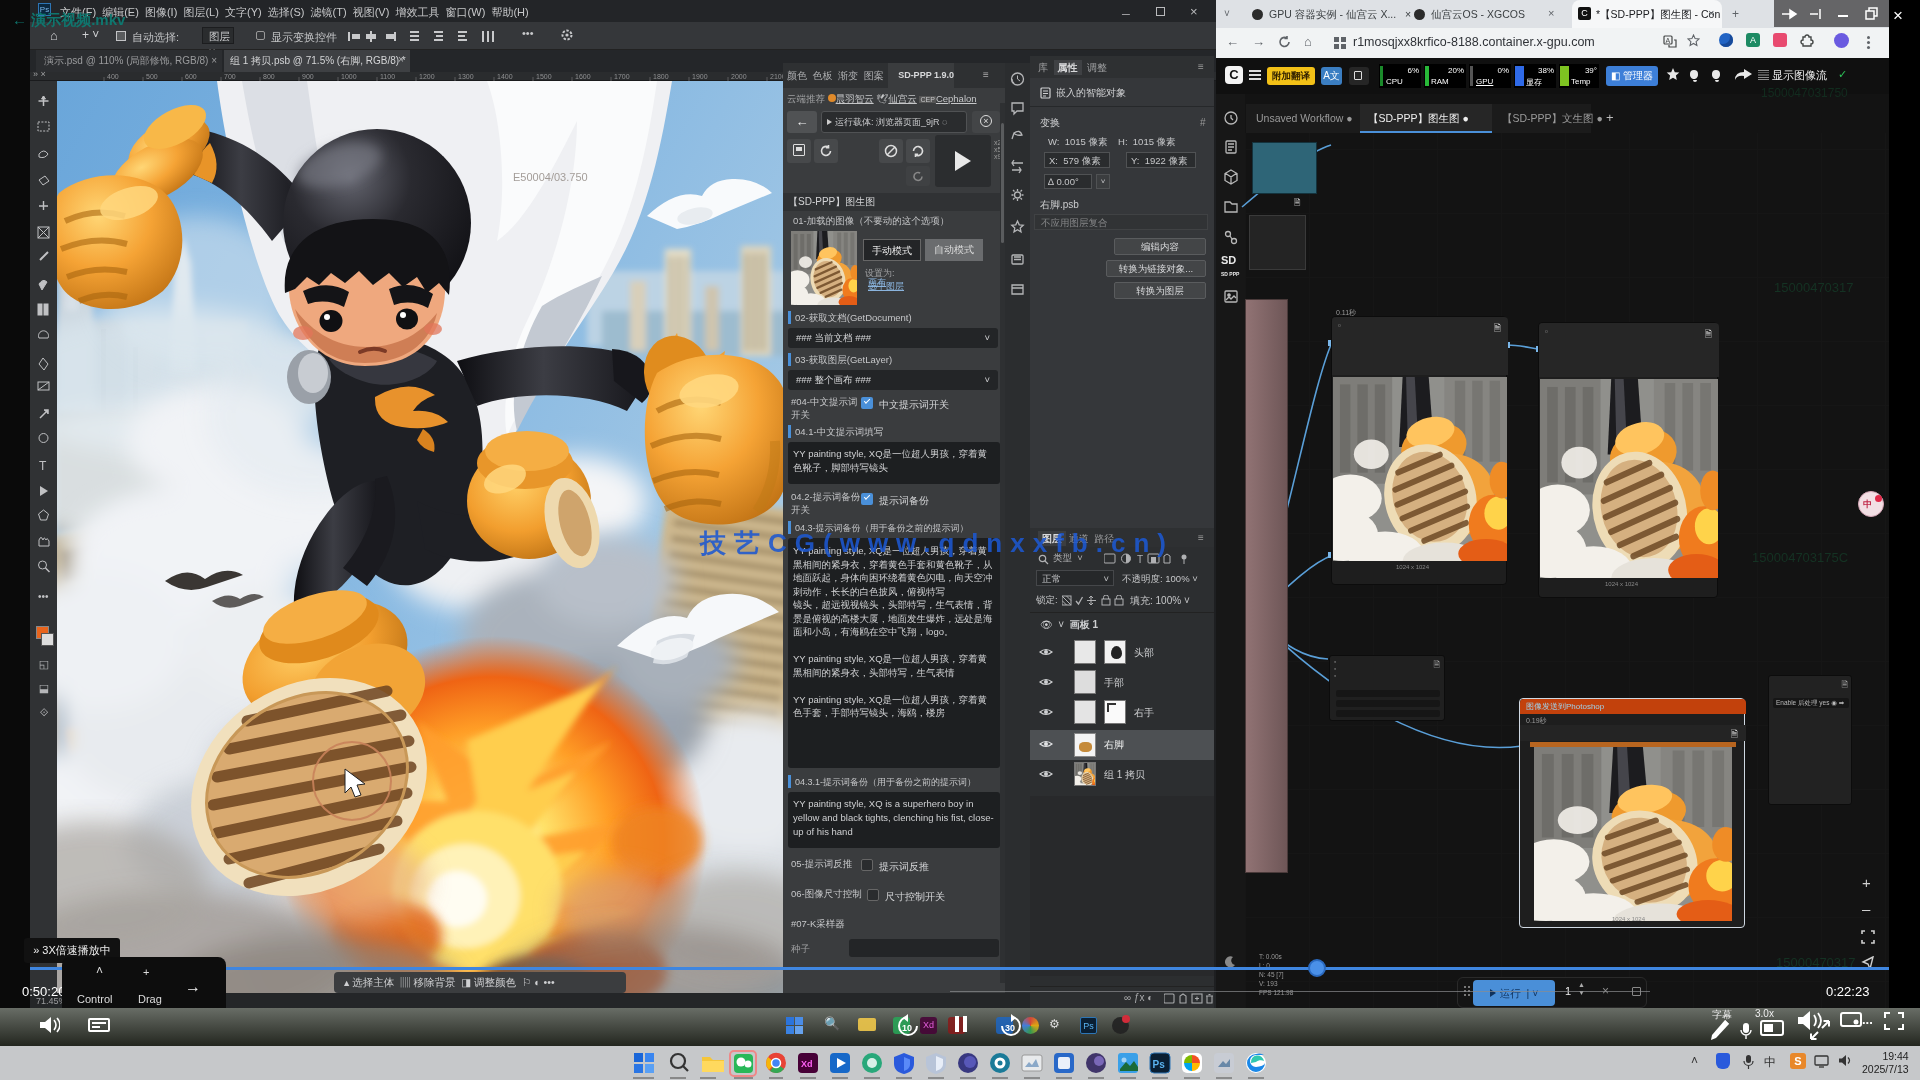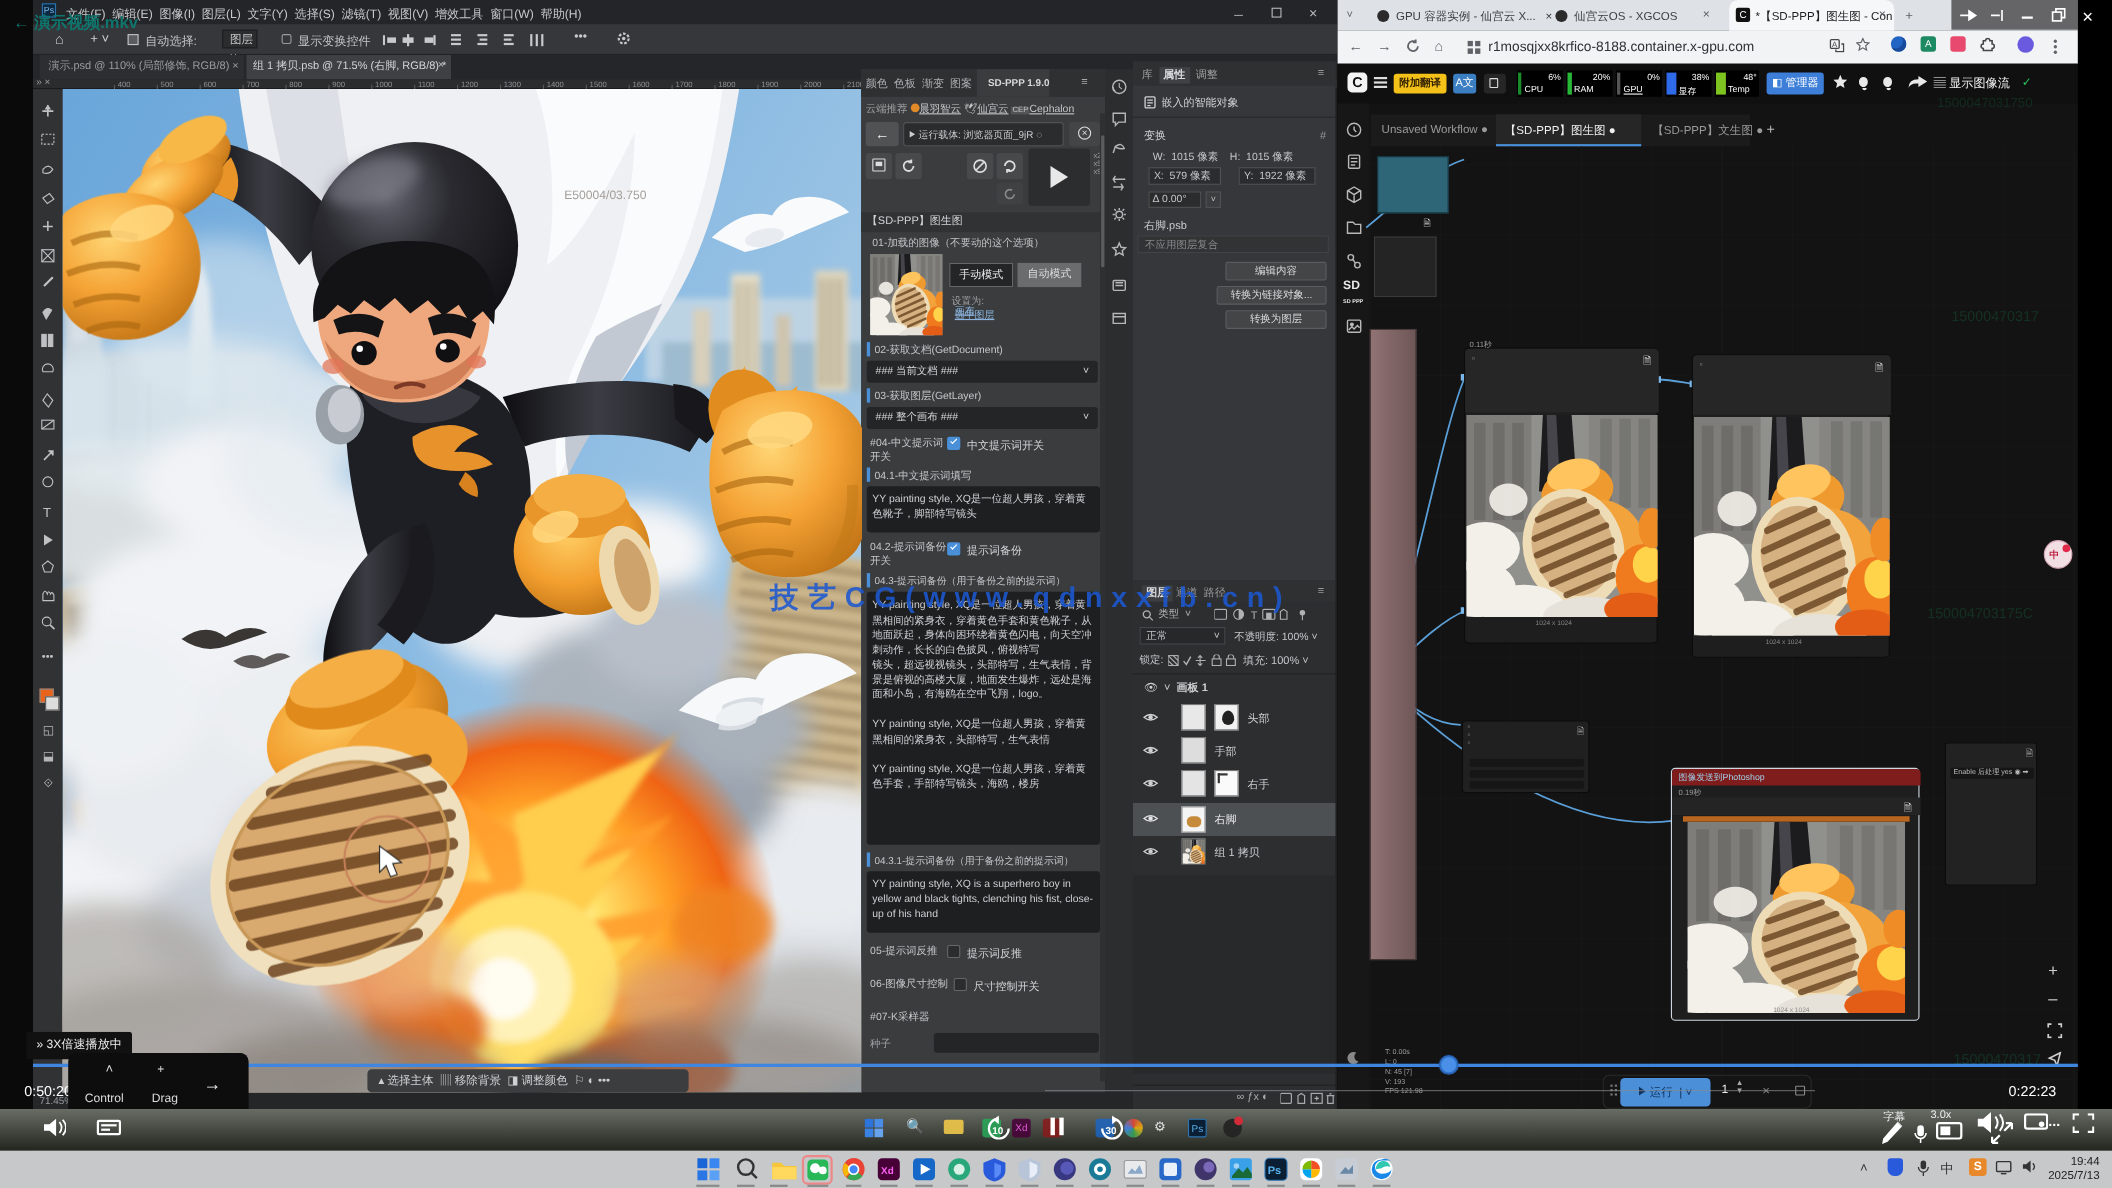--- a/index.html
+++ b/index.html
@@ -781,21 +781,21 @@
           <div class="abs tx" style="right:2px;top:2px;font-size:8px;color:#fff;">0%</div>
         </div>
     <div class="abs" style="left:298px;top:6px;width:42px;height:24px;background:#000;">
           <div class="abs" style="left:1px;top:2px;width:9px;height:20px;background:#2f6ae8;"></div>
           <div class="abs tx" style="left:12px;top:13px;font-size:8px;color:#fff;">显存</div>
           <div class="abs tx" style="right:2px;top:2px;font-size:8px;color:#fff;">38%</div>
         </div>
     <div class="abs" style="left:343px;top:6px;width:40px;height:24px;background:#000;">
           <div class="abs" style="left:1px;top:2px;width:9px;height:20px;background:#7ec421;"></div>
           <div class="abs tx" style="left:12px;top:13px;font-size:8px;color:#fff;">Temp</div>
-          <div class="abs tx" style="right:2px;top:2px;font-size:8px;color:#fff;">48°</div>
+          <div class="abs tx" style="right:2px;top:2px;font-size:8px;color:#fff;">39°</div>
         </div>
     <div class="abs" style="left:390px;top:8px;width:52px;height:20px;background:#3d7fd8;border-radius:3px;color:#fff;font-size:10px;line-height:20px;text-align:center;">◧ 管理器</div>
     <svg class="abs" style="left:450px;top:10px;" width="90" height="15" fill="#e8e8e8">
     <path d="M7 0 l1.8 4.2 4.5 .4 -3.4 3 .9 4.5 -3.8 -2.3 -3.8 2.3 .9 -4.5 -3.4 -3 4.5 -.4 Z"></path>
     <path d="M29 11 a5 5 0 0 0 3 -5 a4 4 0 0 0 -8 0 a5 5 0 0 0 3 5 Z M27 12 a2 2 0 0 0 4 0 Z"></path>
     <path d="M51 11 a5 5 0 0 0 3 -5 a4 4 0 0 0 -8 0 a5 5 0 0 0 3 5 Z M49 12 a2 2 0 0 0 4 0 Z"></path>
     <path d="M78 1 l8 5 -8 5 v-3 q-7 -1 -9 4 q0 -8 9 -8 Z"></path>
     </svg>
     <div class="abs tx" style="left:542px;top:10px;font-size:11px;color:#f0f0f0;">▤ 显示图像流</div>
     <div class="abs tx" style="left:622px;top:10px;font-size:11px;color:#2ec45a;">✓</div>
@@ -875,21 +875,21 @@
 
     <div class="abs" style="left:113px;top:597px;width:116px;height:66px;background:#202020;border:1px solid #0c0c0c;border-radius:3px;">
       <div class="abs tx" style="left:4px;top:2px;font-size:7px;color:#999;">▫<br>▫<br>▫</div>
       <div class="abs tx" style="right:4px;top:2px;font-size:8px;color:#ccc;">🗎</div>
       <div class="abs" style="left:6px;top:34px;width:104px;height:7px;background:#161616;border-radius:2px;"></div>
       <div class="abs" style="left:6px;top:44px;width:104px;height:7px;background:#161616;border-radius:2px;"></div>
       <div class="abs" style="left:6px;top:54px;width:104px;height:7px;background:#161616;border-radius:2px;"></div>
     </div>
 
     <div class="abs" style="left:303px;top:640px;width:226px;height:230px;background:#1e1e1e;border:1px solid #cfd8e2;border-radius:4px;">
-      <div class="abs" style="left:0;top:0;width:226px;height:15px;background:#7f1d1d;border-radius:4px 4px 0 0;color:#9fd0e8;font-size:8px;line-height:15px;padding-left:6px;">图像发送到Photoshop</div>
+      <div class="abs" style="left:0;top:0;width:226px;height:15px;background:#c2410c;border-radius:4px 4px 0 0;color:#9fd0e8;font-size:8px;line-height:15px;padding-left:6px;">图像发送到Photoshop</div>
       <div class="abs tx" style="left:6px;top:17px;font-size:7px;color:#9a9a9a;">0.19秒</div>
       <div class="abs" style="left:0;top:26px;width:226px;height:16px;background:#242424;"></div>
       <div class="abs tx" style="right:6px;top:28px;font-size:9px;color:#eee;">🗎</div>
       <div class="abs" style="left:10px;top:43px;width:206px;height:5px;background:#b8651f;"></div>
       <div class="abs" style="left:14px;top:48px;width:198px;height:174px;overflow:hidden;"><svg width="198" height="174">
               <use href="#bootimg" transform="scale(1.98,1.74)"></use>
             </svg></div>
       <div class="abs tx" style="left:92px;top:217px;font-size:6px;color:#888;">1024 x 1024</div>
     </div>
 

